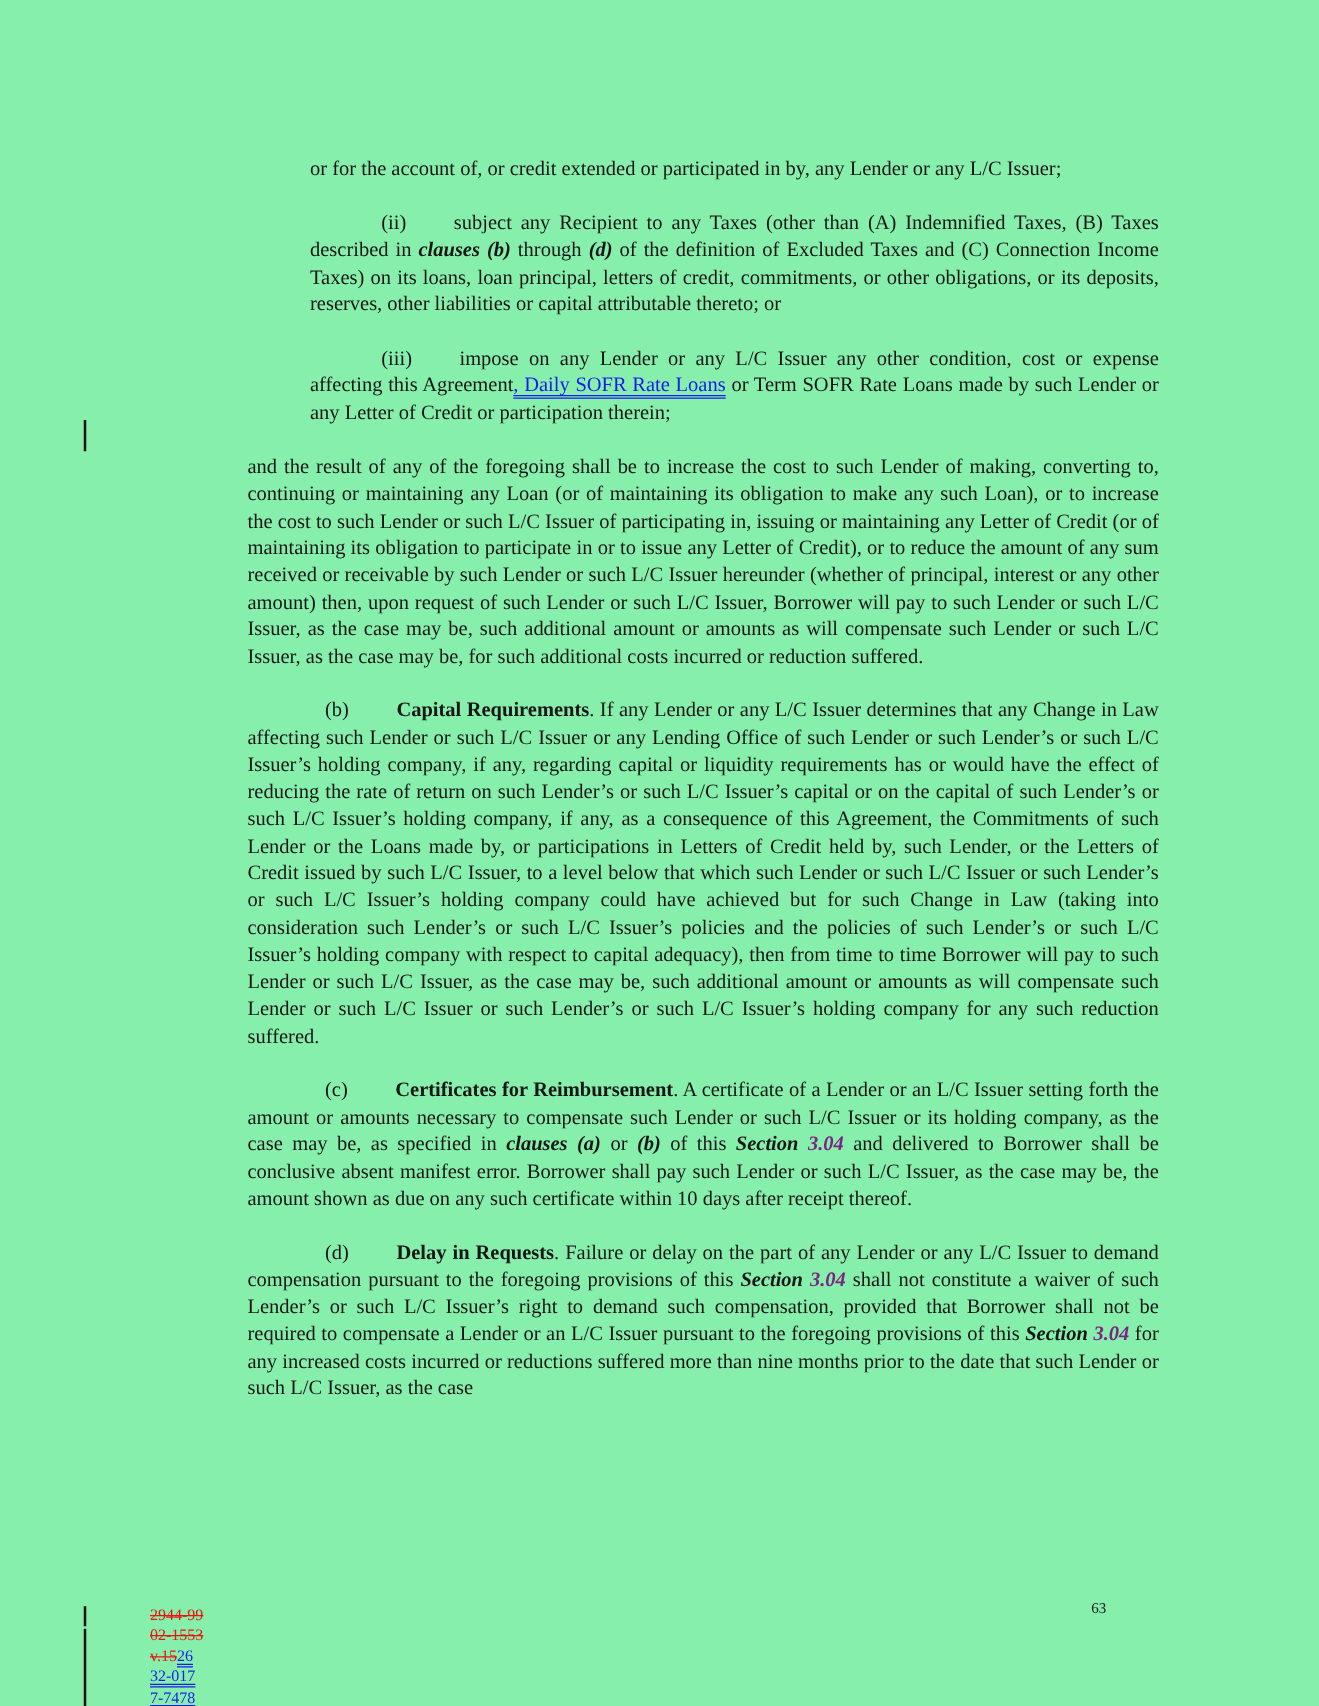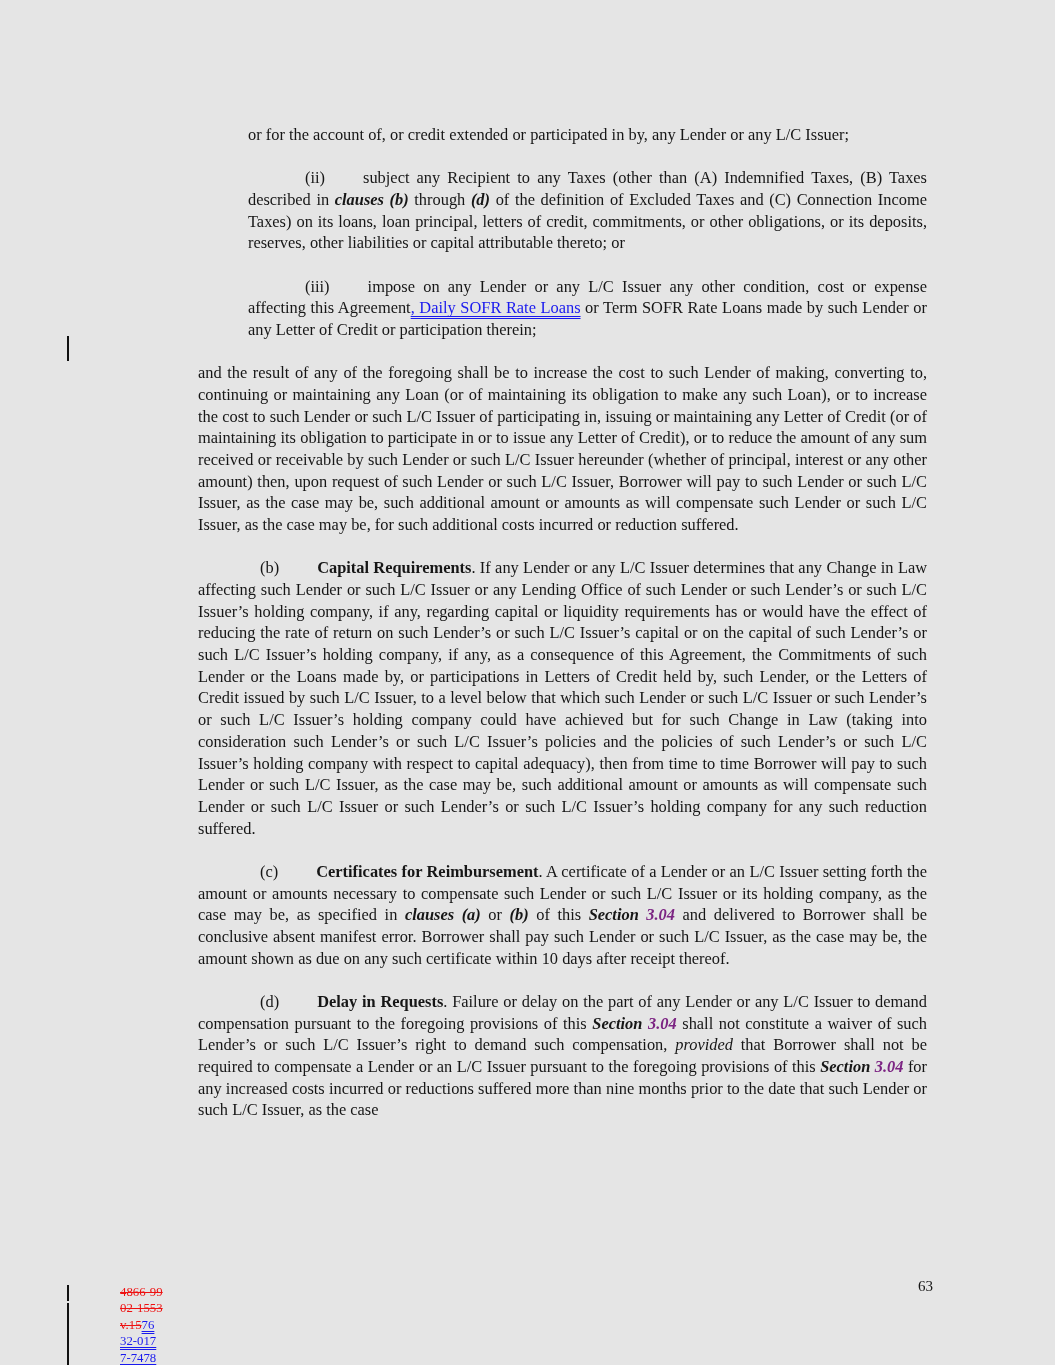--- a/index.html
+++ b/index.html
@@ -7,41 +7,41 @@
     --ins: #1a1aee;
     --del: #ee1111;
     --ref: #7c2483;
   }
   * { margin: 0; padding: 0; box-sizing: border-box; }
   html, body { background: #ffffff; }
   .page {
     position: relative;
     width: 1055px;
     height: 1365px;
-    background: #e5e5e5;
+    background: #86efac;
     overflow: hidden;
     font-family: "Liberation Serif", "DejaVu Serif", serif;
     color: var(--ink);
   }
   .content {
     position: absolute;
     left: 186px;
     top: 124px;
     width: 741px;
     font-size: 16.4px;
     line-height: 21.7px;
     text-align: justify;
   }
   .para { margin-bottom: 21.5px; margin-left: 12px; }
   .para.sub { margin-left: 62px; }          
   .para.sub.fi { text-indent: 57px; }       
   .para.main.fi { text-indent: 62px; }      
   .run.tab { display: inline-block; width: 38px; }
   .run.bold { font-weight: bold; }
-  .run.i { font-style: italic; }
+  .run.i { }
   .run.bi { font-weight: bold; font-style: italic; }
   .run.bip { font-weight: bold; font-style: italic; color: var(--ref); }
   .run.ins {
     color: var(--ins);
     text-decoration: underline double;
     text-decoration-thickness: 1px;
     text-underline-offset: 2.5px;
   }
   .run.del { color: var(--del); text-decoration: line-through; }
   .changebar {
@@ -56,23 +56,23 @@
   .docid {
     position: absolute;
     left: 120px;
     top: 1284px;
     font-size: 12.8px;
     line-height: 16.4px;
   }
   .docid .run.ins { text-underline-offset: 2px; }
   .pagenum {
     position: absolute;
-    left: 918px;
+    left: 873px;
     top: 1277px;
-    font-size: 15px;
+    font-size: 12px;
     line-height: 18px;
   }
 </style>
 </head>
 <body>
 
 <div class="page">
 
   <div class="changebar" id="bar-iii"></div>
   <div class="changebar" id="bar-footer-1"></div>
@@ -88,22 +88,22 @@
     <p class="para main"><span class="run normal">and the result of any of the foregoing shall be to increase the cost to such Lender of making, converting to, continuing or maintaining any Loan (or of maintaining its obligation to make any such Loan), or to increase the cost to such Lender or such L/C Issuer of participating in, issuing or maintaining any Letter of Credit (or of maintaining its obligation to participate in or to issue any Letter of Credit), or to reduce the amount of any sum received or receivable by such Lender or such L/C Issuer hereunder (whether of principal, interest or any other amount) then, upon request of such Lender or such L/C Issuer, Borrower will pay to such Lender or such L/C Issuer, as the case may be, such additional amount or amounts as will compensate such Lender or such L/C Issuer, as the case may be, for such additional costs incurred or reduction suffered.</span></p>
 
     <p class="para main fi"><span class="run normal">(b)</span><span class="run tab"></span><span class="run bold">Capital Requirements</span><span class="run normal">. If any Lender or any L/C Issuer determines that any Change in Law affecting such Lender or such L/C Issuer or any Lending Office of such Lender or such Lender’s or such L/C Issuer’s holding company, if any, regarding capital or liquidity requirements has or would have the effect of reducing the rate of return on such Lender’s or such L/C Issuer’s capital or on the capital of such Lender’s or such L/C Issuer’s holding company, if any, as a consequence of this Agreement, the Commitments of such Lender or the Loans made by, or participations in Letters of Credit held by, such Lender, or the Letters of Credit issued by such L/C Issuer, to a level below that which such Lender or such L/C Issuer or such Lender’s or such L/C Issuer’s holding company could have achieved but for such Change in Law (taking into consideration such Lender’s or such L/C Issuer’s policies and the policies of such Lender’s or such L/C Issuer’s holding company with respect to capital adequacy), then from time to time Borrower will pay to such Lender or such L/C Issuer, as the case may be, such additional amount or amounts as will compensate such Lender or such L/C Issuer or such Lender’s or such L/C Issuer’s holding company for any such reduction suffered.</span></p>
 
     <p class="para main fi"><span class="run normal">(c)</span><span class="run tab"></span><span class="run bold">Certificates for Reimbursement</span><span class="run normal">. A certificate of a Lender or an L/C Issuer setting forth the amount or amounts necessary to compensate such Lender or such L/C Issuer or its holding company, as the case may be, as specified in </span><span class="run bi">clauses (a)</span><span class="run normal"> or </span><span class="run bi">(b)</span><span class="run normal"> of this </span><span class="run bi">Section </span><span class="run bip">3.04</span><span class="run normal"> and delivered to Borrower shall be conclusive absent manifest error. Borrower shall pay such Lender or such L/C Issuer, as the case may be, the amount shown as due on any such certificate within 10 days after receipt thereof.</span></p>
 
     <p class="para main fi"><span class="run normal">(d)</span><span class="run tab"></span><span class="run bold">Delay in Requests</span><span class="run normal">. Failure or delay on the part of any Lender or any L/C Issuer to demand compensation pursuant to the foregoing provisions of this </span><span class="run bi">Section </span><span class="run bip">3.04</span><span class="run normal"> shall not constitute a waiver of such Lender’s or such L/C Issuer’s right to demand such compensation, </span><span class="run i">provided</span><span class="run normal"> that Borrower shall not be required to compensate a Lender or an L/C Issuer pursuant to the foregoing provisions of this </span><span class="run bi">Section </span><span class="run bip">3.04</span><span class="run normal"> for any increased costs incurred or reductions suffered more than nine months prior to the date that such Lender or such L/C Issuer, as the case</span></p>
   </div>
 
   <div class="docid">
-    <div><span class="run del">4866-99</span></div>
+    <div><span class="run del">2944-99</span></div>
     <div><span class="run del">02-1553</span></div>
-    <div><span class="run del">v.15</span><span class="run ins">76</span></div>
+    <div><span class="run del">v.15</span><span class="run ins">26</span></div>
     <div><span class="run ins">32-017</span></div>
     <div><span class="run ins">7-7478</span></div>
   </div>
 
   <div class="pagenum">63</div>
 
 </div>
 
 </body></html>

